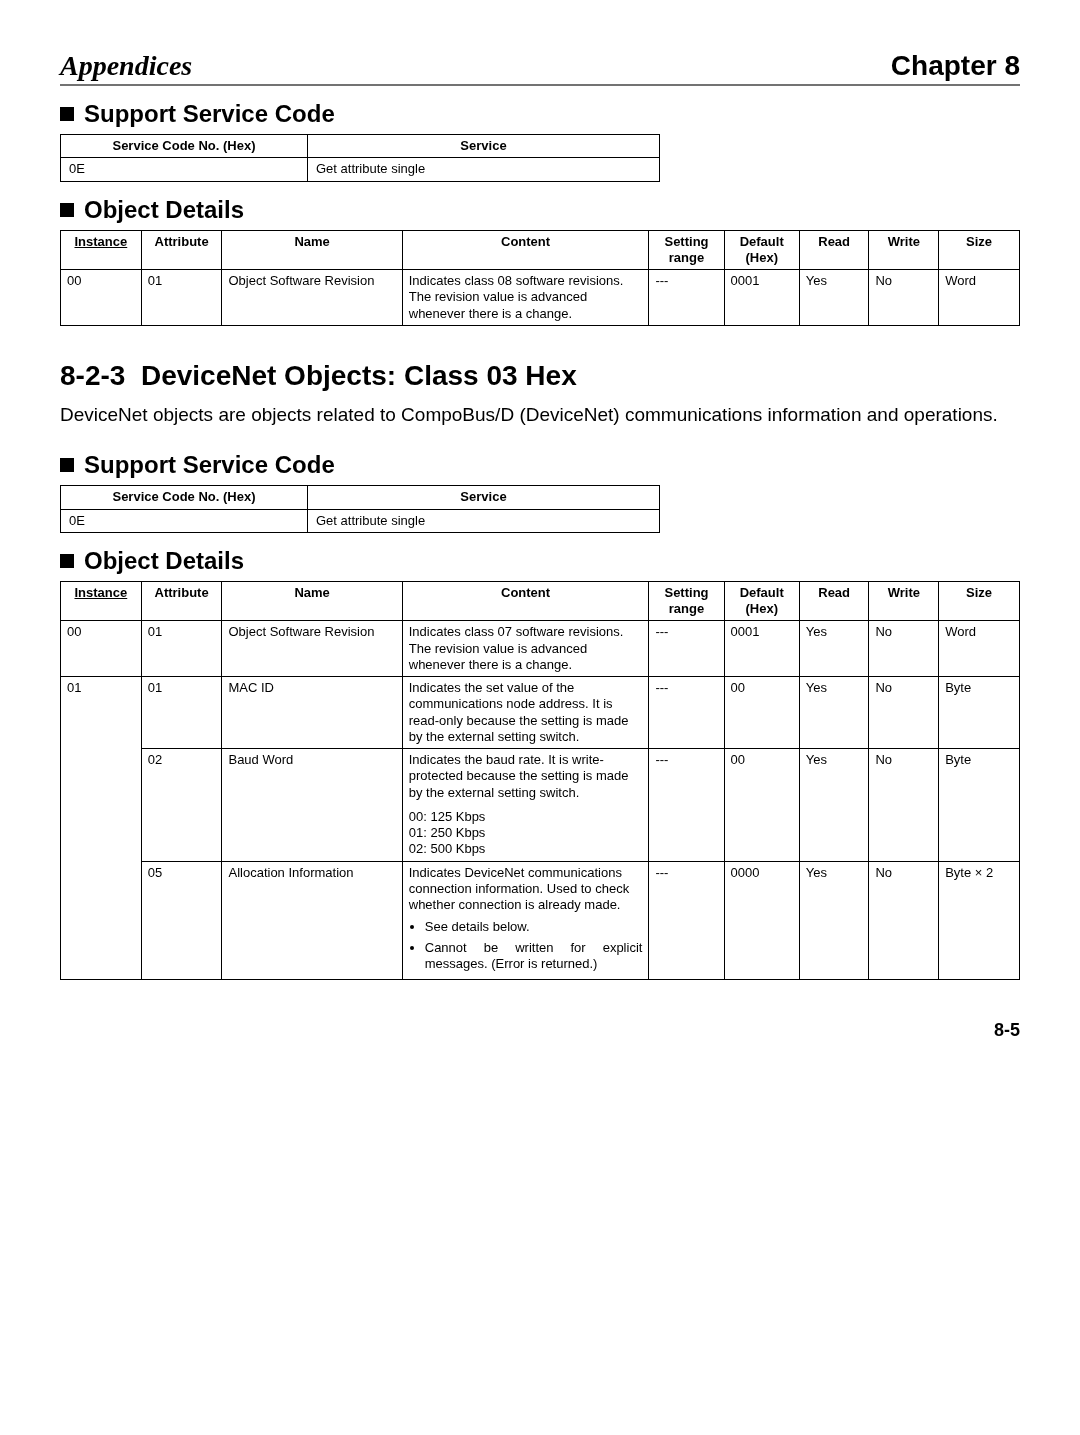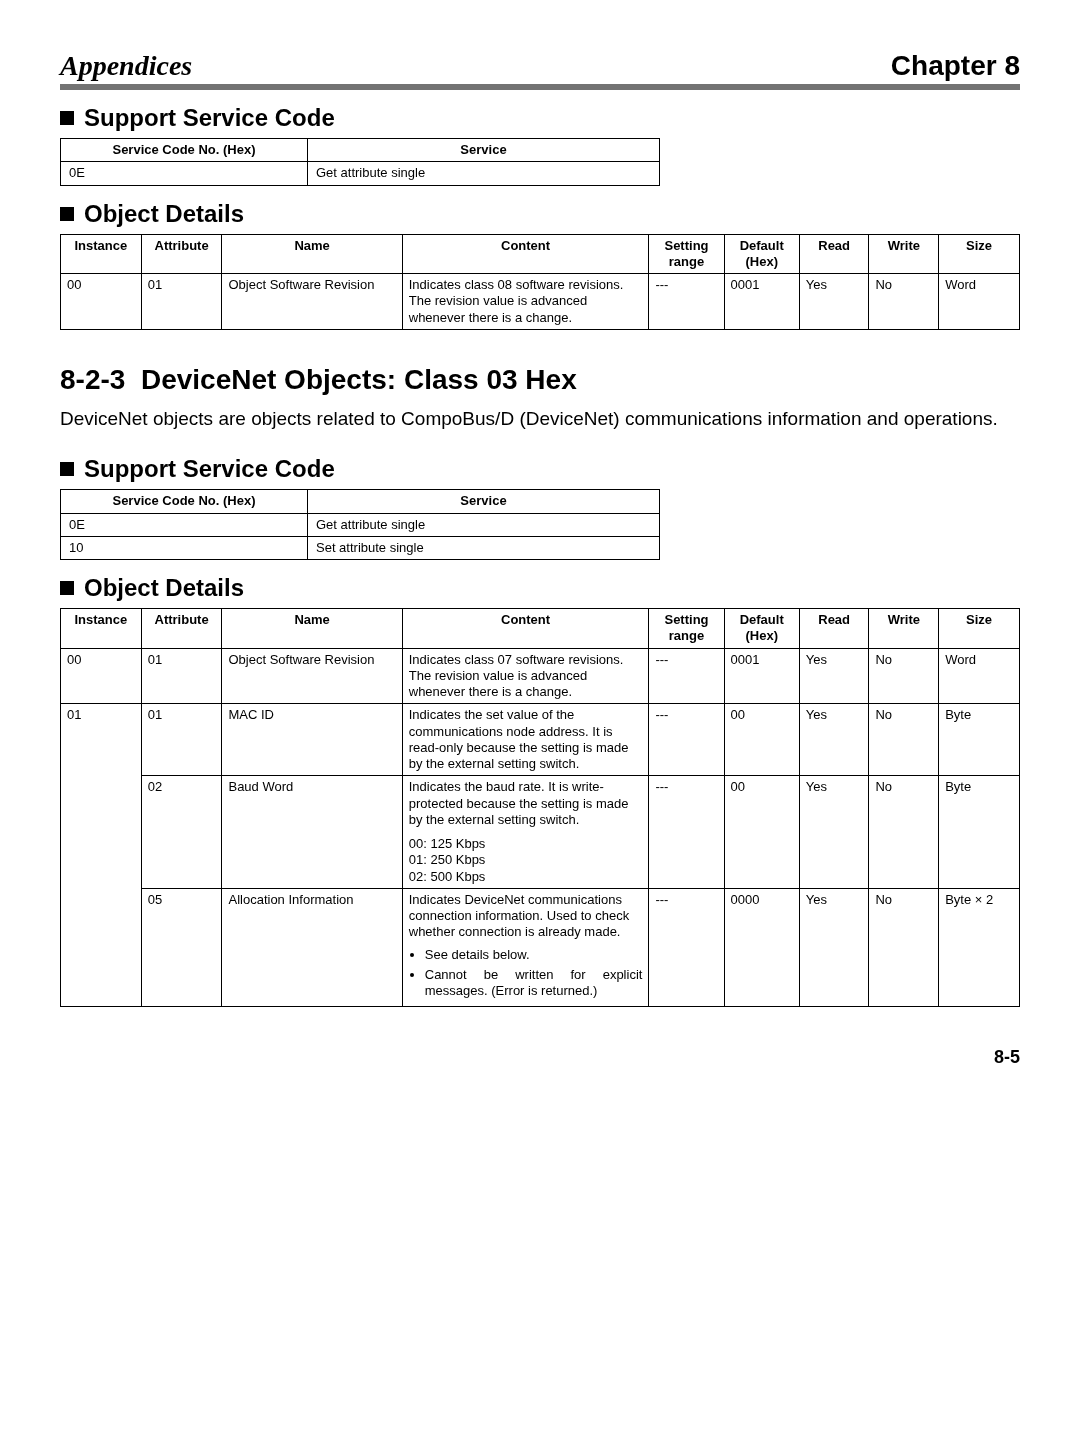--- a/index.html
+++ b/index.html
@@ -7,21 +7,21 @@
     margin: 0;
     padding: 50px 60px;
     width: 1080px;
     box-sizing: border-box;
     background: #fff;
     color: #000;
   }
   .header-row {
     display: flex;
     justify-content: space-between;
-    border-bottom: 6px solid #737373;
+    border-bottom: 2px solid #737373;
     padding-bottom: 2px;
     margin-bottom: 5px;
   }
   .header-left {
     font-family: "Times New Roman", Times, serif;
     font-style: italic;
     font-weight: bold;
     font-size: 28px;
   }
   .header-right {
@@ -71,21 +71,21 @@
     font-weight: bold;
     text-align: center;
   }
   .svc-table {
     width: 600px;
   }
   .svc-table th:first-child { width: 230px; }
   .svc-table th, .svc-table td { font-size: 13px; padding: 3px 8px; }
   .det-table { width: 100%; }
   .det-table th, .det-table td { font-size: 13px; }
-  .det-table .c-inst { width: 60px; }
+  .det-table .c-inst { width: 60px; text-decoration: underline; }
   .det-table .c-attr { width: 60px; }
   .det-table .c-name { width: 150px; }
   .det-table .c-cont { width: 210px; }
   .det-table .c-set  { width: 55px; }
   .det-table .c-def  { width: 55px; }
   .det-table .c-read { width: 50px; }
   .det-table .c-write{ width: 50px; }
   .det-table .c-size { width: 60px; }
   .det-table .content-cell p { margin: 0 0 6px 0; }
   .det-table .content-cell p:last-child { margin-bottom: 0; }
@@ -168,24 +168,20 @@
 <table class="svc-table">
   <tbody>
       <tr>
     <th>Service Code No. (Hex)</th>
     <th>Service</th>
   </tr>
   <tr>
     <td>0E</td>
     <td>Get attribute single</td>
   </tr>
-  <tr>
-    <td>10</td>
-    <td>Set attribute single</td>
-  </tr>
 </tbody>
   </table>
 
 <div class="h-bullet">
   <span class="sq"></span>
   <span>Object Details</span>
 </div>
 <table class="det-table">
   <tbody>
       <tr>

